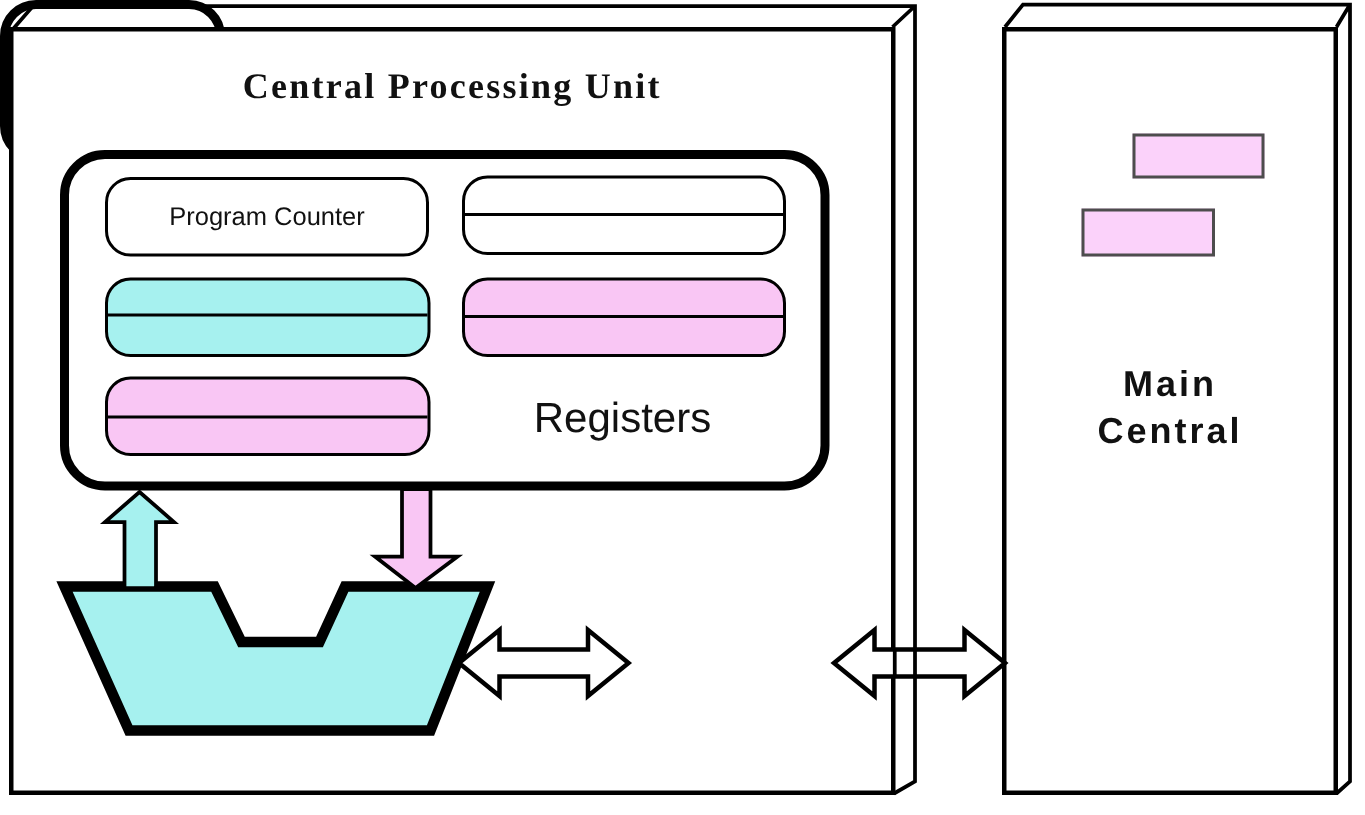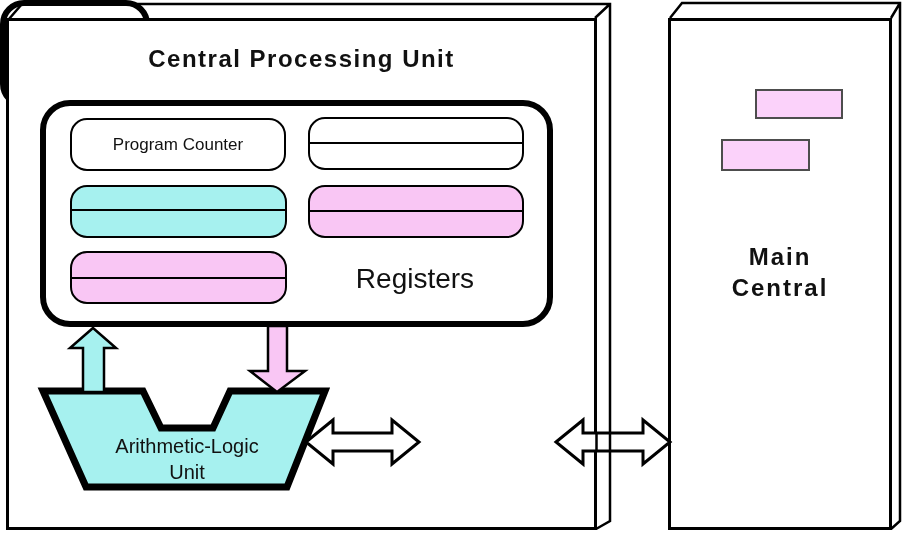--- a/index.html
+++ b/index.html
@@ -26,21 +26,21 @@
   .slot-p1{left:70px;top:251px;width:217px;background:#f9c6f4;}
 
   .control-unit{left:418px;top:392px;width:138px;height:96px;border:6px solid #000;border-radius:24px;
     display:flex;align-items:center;justify-content:center;text-align:center;
     font-size:20px;line-height:25px;white-space:pre-line;z-index:1;}
 
   .mem-cell{position:absolute;z-index:1;box-sizing:border-box;background:#fbd2fa;border:2px solid #4d4d4d;}
   .mem-cell-1{left:755px;top:89px;width:88px;height:30px;}
   .mem-cell-2{left:721px;top:139px;width:89px;height:32px;}
 
-  .cpu-title{left:6px;top:45px;width:591px;font-size:24px;font-weight:bold;letter-spacing:1.5px;}
+  .cpu-title{left:6px;top:45px;width:591px;font-size:24px;font-weight:bold;letter-spacing:1.5px;font-family:Liberation Serif, serif;}
   .registers-label{left:315px;top:263px;width:200px;font-size:28px;}
   .alu-label{left:65px;top:433px;width:244px;font-size:20px;line-height:26px;}
   .memory-title{left:668px;top:241px;width:224px;font-size:24px;font-weight:bold;letter-spacing:2px;line-height:31px;}
 </style>
 </head>
 <body>
 
 <div id="stage">
 
   <div class="box cpu-box"></div>
@@ -86,18 +86,16 @@
 
     <polygon points="306,442 333,420 333,433 392,433 392,420 419,442 392,464 392,451 333,451 333,464" fill="#fff" stroke="#000" stroke-width="3"></polygon>
 
     <polygon points="556,442 583,420 583,433 643,433 643,420 670,442 643,464 643,451 583,451 583,464" fill="#fff" stroke="#000" stroke-width="3"></polygon>
 
     <path d="M596.5 433 V451 M610 433 V451" fill="none" stroke="#000" stroke-width="2.5"></path>
   </svg>
 
   <div class="lbl cpu-title">Central Processing Unit</div>
   <div class="lbl registers-label">Registers</div>
-  <div class="lbl alu-label">Arithmetic-Logic
-Unit</div>
   <div class="lbl memory-title">Main
 Central</div>
 
 </div>
 
 </body></html>

